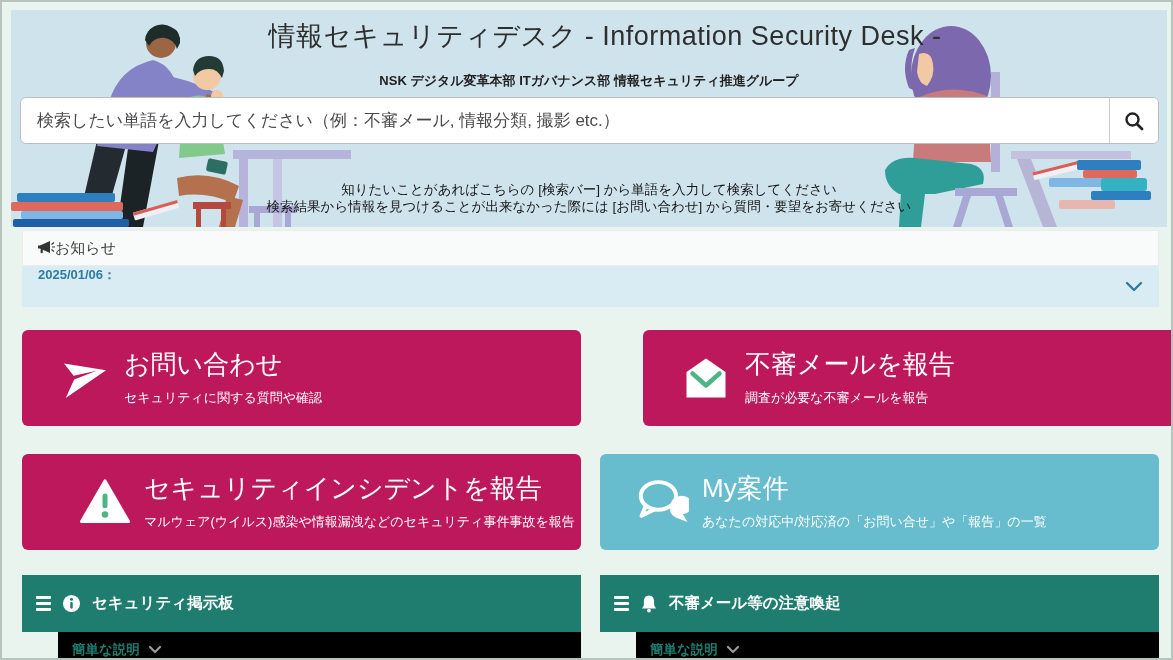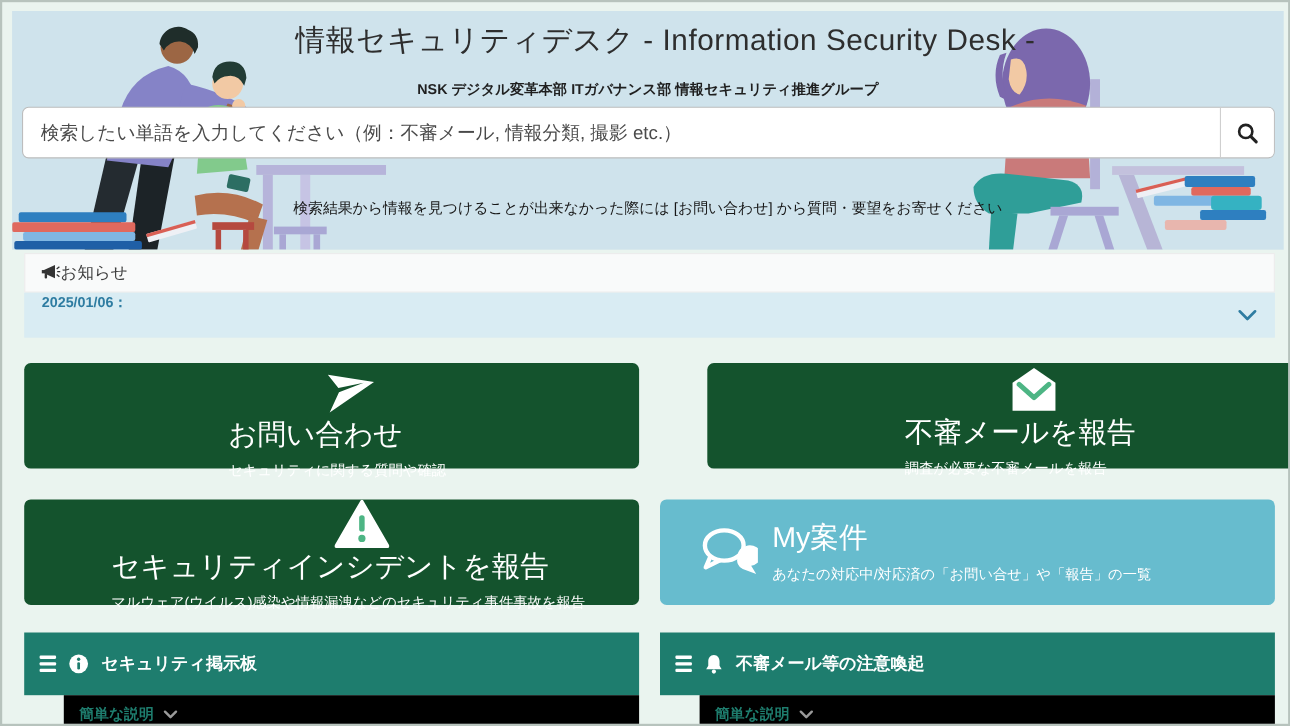--- a/index.html
+++ b/index.html
@@ -62,21 +62,21 @@
   }
   .announce-date { font-size:13px; font-weight:600; color:#2e7ca1; }
   .announce-chevron { margin-left:auto; display:flex; align-items:center; }
 
   
   .card {
     position:absolute; width:559px; height:96px; border-radius:6px;
     display:flex; align-items:center; cursor:pointer; text-decoration:none;
     z-index:2;
   }
-  .card--green { background:#14532d;flex-direction:column; }
+  .card--green { background:#be185d; }
   .card--teal  { background:#67bcce; }
   .card__icon { width:58px; margin-left:34px; display:flex; align-items:center; justify-content:center; flex:none; }
   .card__text { margin-left:10px; display:flex; flex-direction:column; }
   .card__title { font-size:26px; color:#ffffff; line-height:1.2; }
   .card__desc  { font-size:13px; color:#ffffff; margin-top:8px; }
 
   
   .panel { position:absolute; width:559px; top:573px; z-index:2; }
   .panel__header {
     height:57px; background:#1e7d6e; display:flex; align-items:center;
@@ -167,20 +167,21 @@
       <input class="search-input" type="text" placeholder="検索したい単語を入力してください（例：不審メール, 情報分類, 撮影 etc.）" style="">
       <button class="search-button">
         <svg width="22" height="22" viewBox="0 0 22 22">
           <circle cx="9.5" cy="9.5" r="6" fill="none" stroke="#222" stroke-width="2.4"></circle>
           <line x1="14" y1="14" x2="19" y2="19" stroke="#222" stroke-width="2.8" stroke-linecap="round"></line>
         </svg>
       </button>
     </div>
 
     <div class="hero-help">
+      <div>知りたいことがあればこちらの [検索バー] から単語を入力して検索してください</div>
       <div>検索結果から情報を見つけることが出来なかった際には [お問い合わせ] から質問・要望をお寄せください</div>
     </div>
   </div>
 
   <div class="announce">
     <div class="announce-header">
       <svg width="18" height="16" viewBox="0 0 18 16">
         <path d="M3 5.5 L13 1 V13 L3 8.5 Z" fill="#333"></path>
         <rect x="1" y="5.5" width="2.6" height="3" fill="#333"></rect>
         <rect x="3.6" y="8.8" width="2.2" height="4.4" rx="1" fill="#333"></rect>

